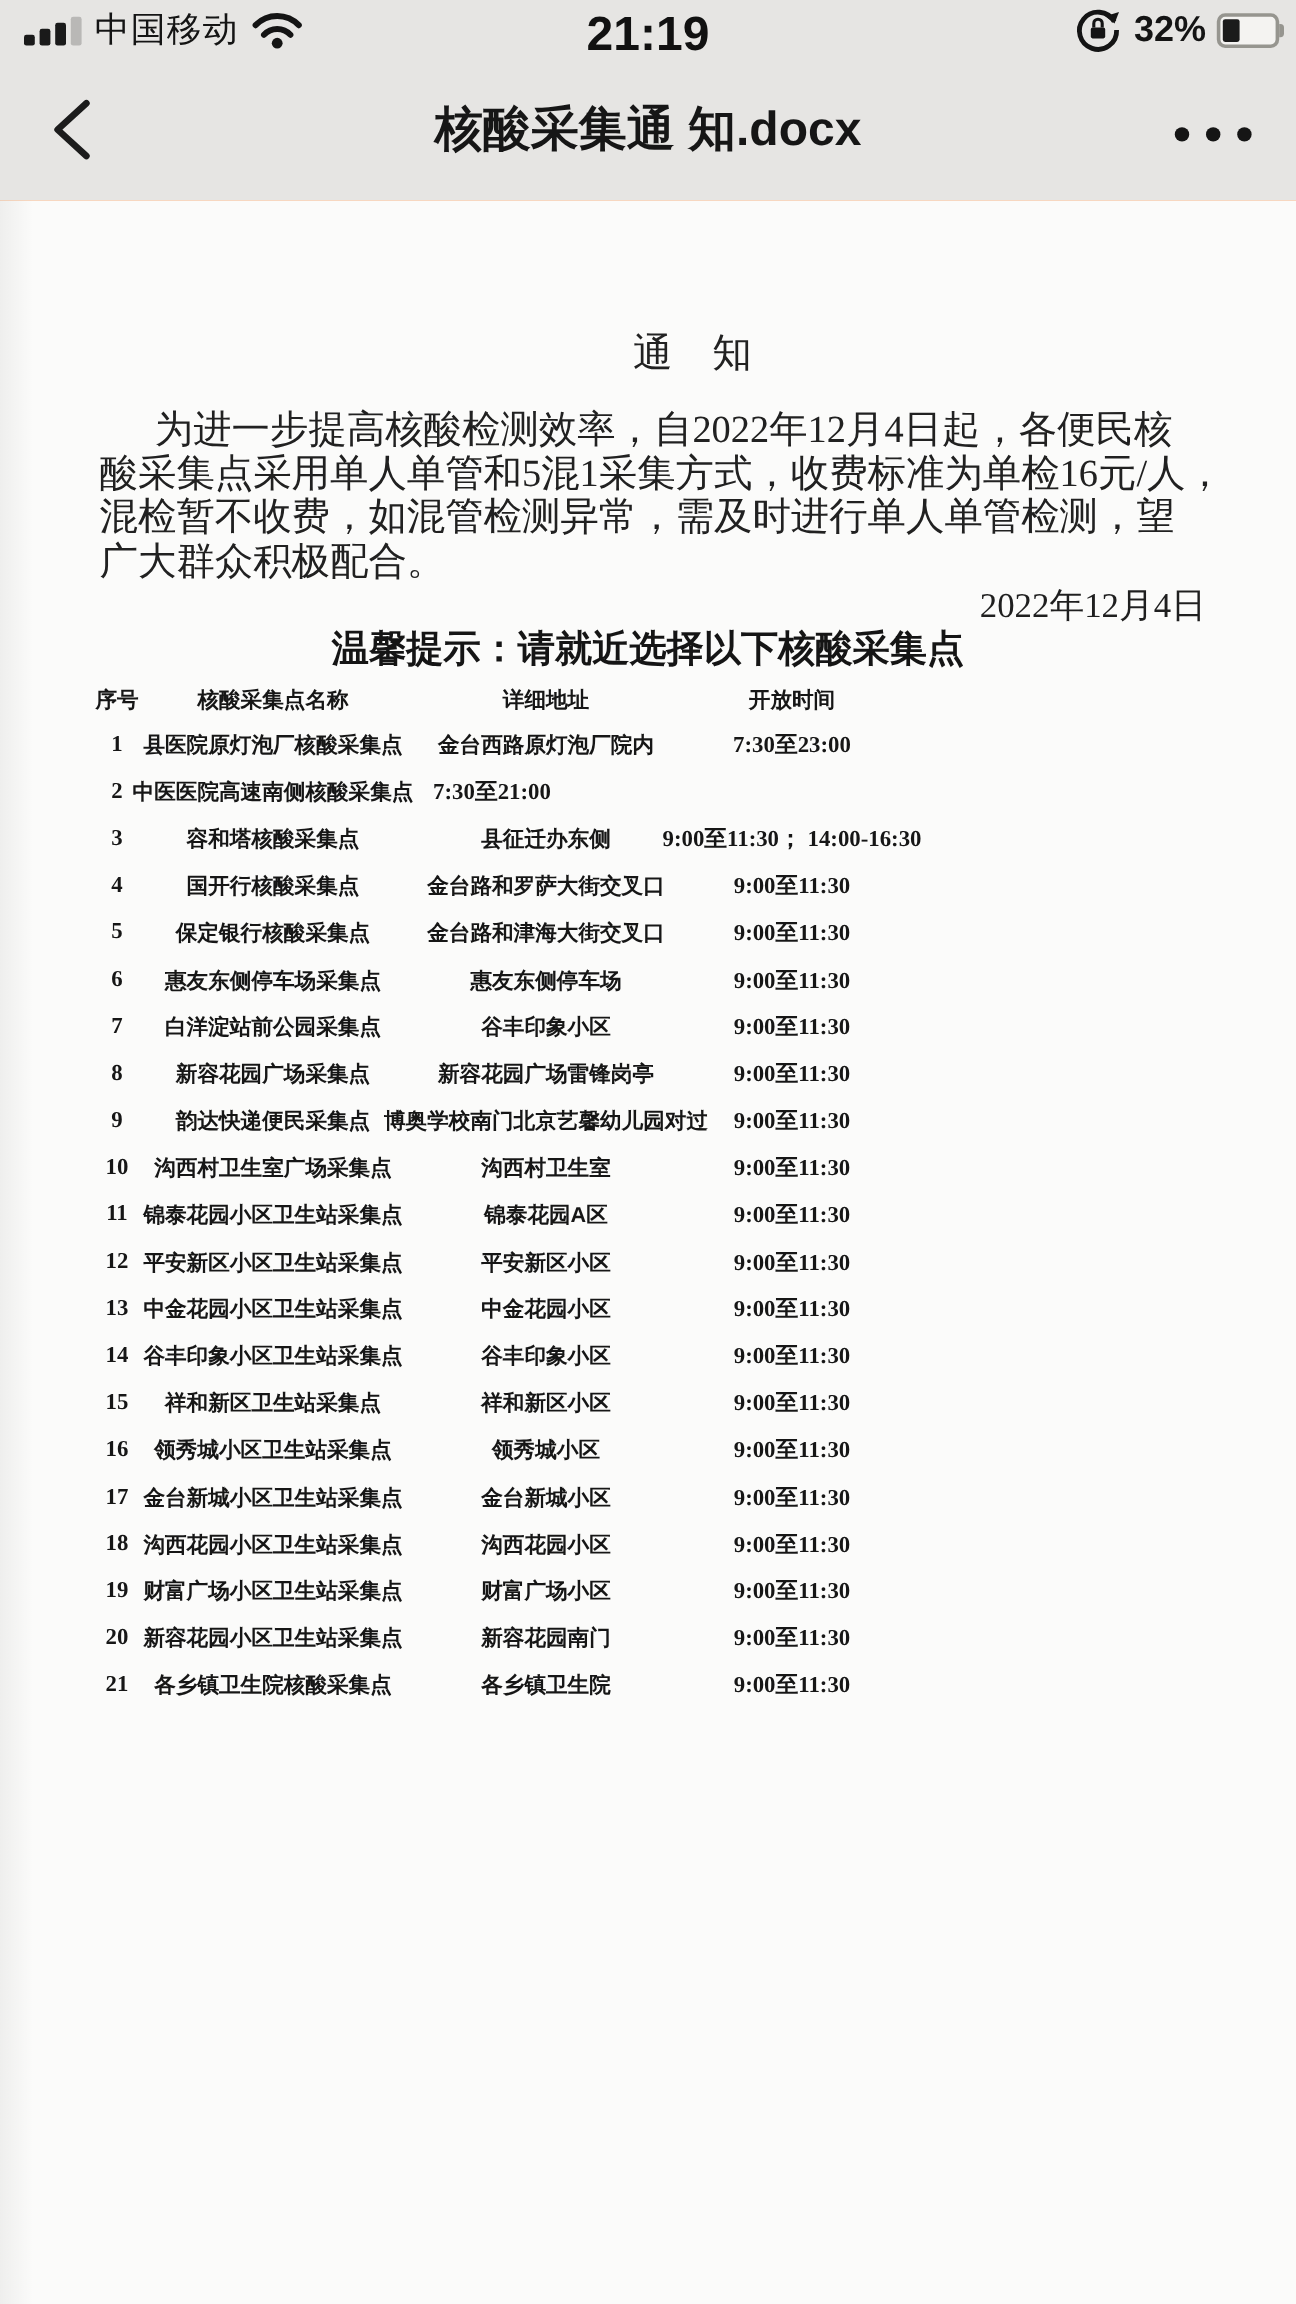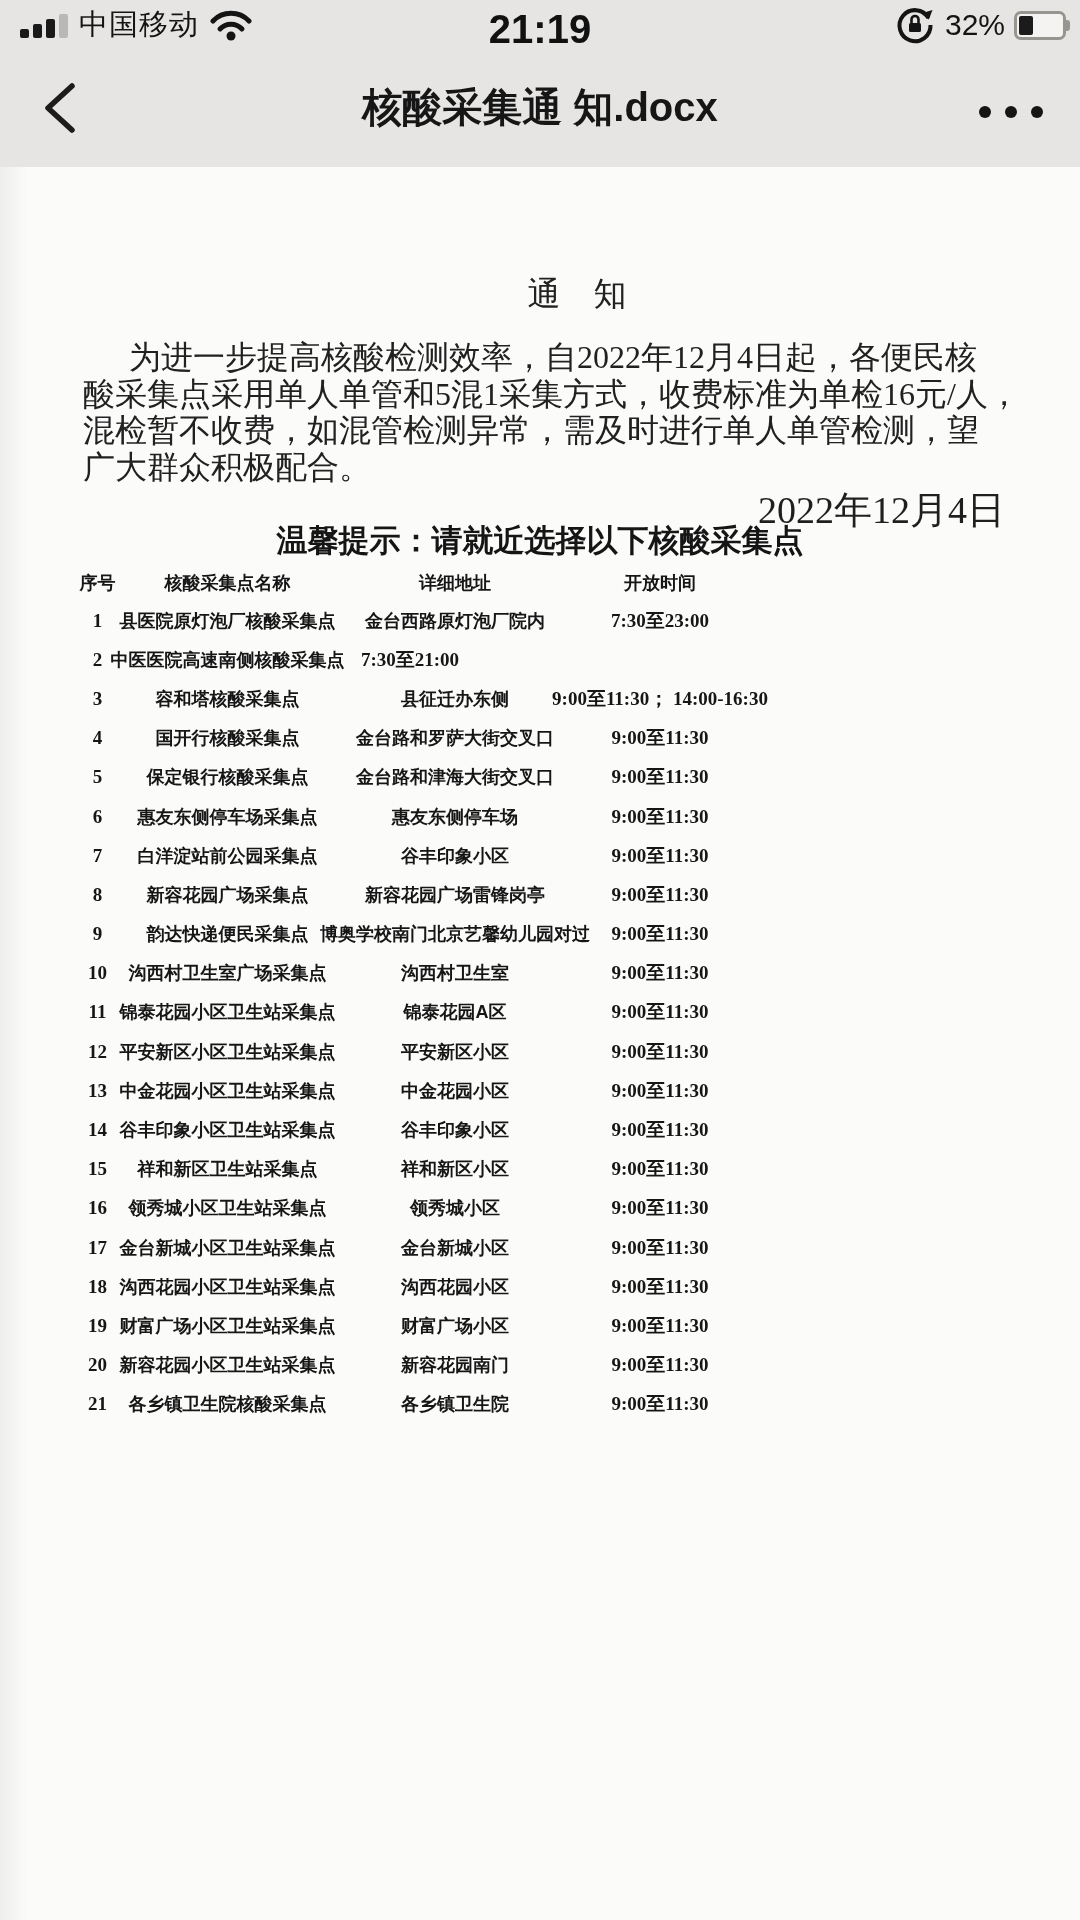--- a/index.html
+++ b/index.html
@@ -19,21 +19,21 @@
   .signal { display:flex; align-items:flex-end; gap:4px; height:26px; padding-bottom:1px; }
   .signal i { display:block; width:9px; border-radius:2px; background:#1a1a1a; }
   .signal i.b1{height:9px}.signal i.b2{height:14px}.signal i.b3{height:19px}
   .signal i.b4{height:24px;background:#b9b8b6;}
   .carrier { font-size:29px; font-weight:500; color:#141414; letter-spacing:1px; }
   .sb-time {
     position:absolute; left:0; right:0; top:7px; text-align:center;
     font-size:40px; font-weight:700; color:#111;
   }
   .sb-right { position:absolute; right:14px; top:0; height:50px; display:flex; align-items:center; gap:9px; }
-  .pct { font-size:30px; font-weight:400; color:#141414; }
+  .pct { font-size:30px; font-weight:700; color:#141414; }
   .battery { position:relative; width:46px; height:23px; border:3px solid #96958f; border-radius:7px; background:#f4f3f1; }
   .battery .fill { position:absolute; left:2px; top:2px; bottom:2px; width:14px; background:#1b1b1b; border-radius:2px; }
   .battery .nub { position:absolute; right:-7px; top:6px; width:4px; height:11px; background:#96958f; border-radius:0 3px 3px 0; }
   .nav-bar { position:absolute; top:50px; left:0; width:1080px; height:117px; }
   .back-btn { position:absolute; left:36px; top:26px; width:50px; height:64px; cursor:pointer; }
   .nav-title {
     position:absolute; left:120px; right:120px; top:30px; text-align:center;
     font-size:40px; font-weight:600; color:#161616;
     white-space:nowrap; overflow:hidden;
   }
@@ -52,21 +52,21 @@
   .para {
     position:absolute; top:172px; left:83px; width:930px;
     font-family:"Liberation Serif","DejaVu Serif",serif;
     font-size:32px; line-height:36.6px; color:#212121;
   }
   .para-line { white-space:nowrap; }
   .para .para-line:first-child { text-indent:46px; }
   .date-line {
     position:absolute; top:318px; left:0; right:75px; text-align:right;
     font-family:"Liberation Serif","DejaVu Serif",serif;
-    font-size:38px; color:#1f1f1f;
+    font-size:29px; color:#1f1f1f;
   }
   .tip-heading {
     position:absolute; top:353px; left:0; width:1080px; text-align:center;
     font-family:Liberation Sans, sans-serif;
     font-size:31px; font-weight:700; color:#151515;
   }
   
   .site-table { position:absolute; top:397px; left:70px; width:680px; }
   .t-head { display:flex; height:37px; }
   .t-head .cell { font-size:18px; font-weight:700; color:#161616; }

